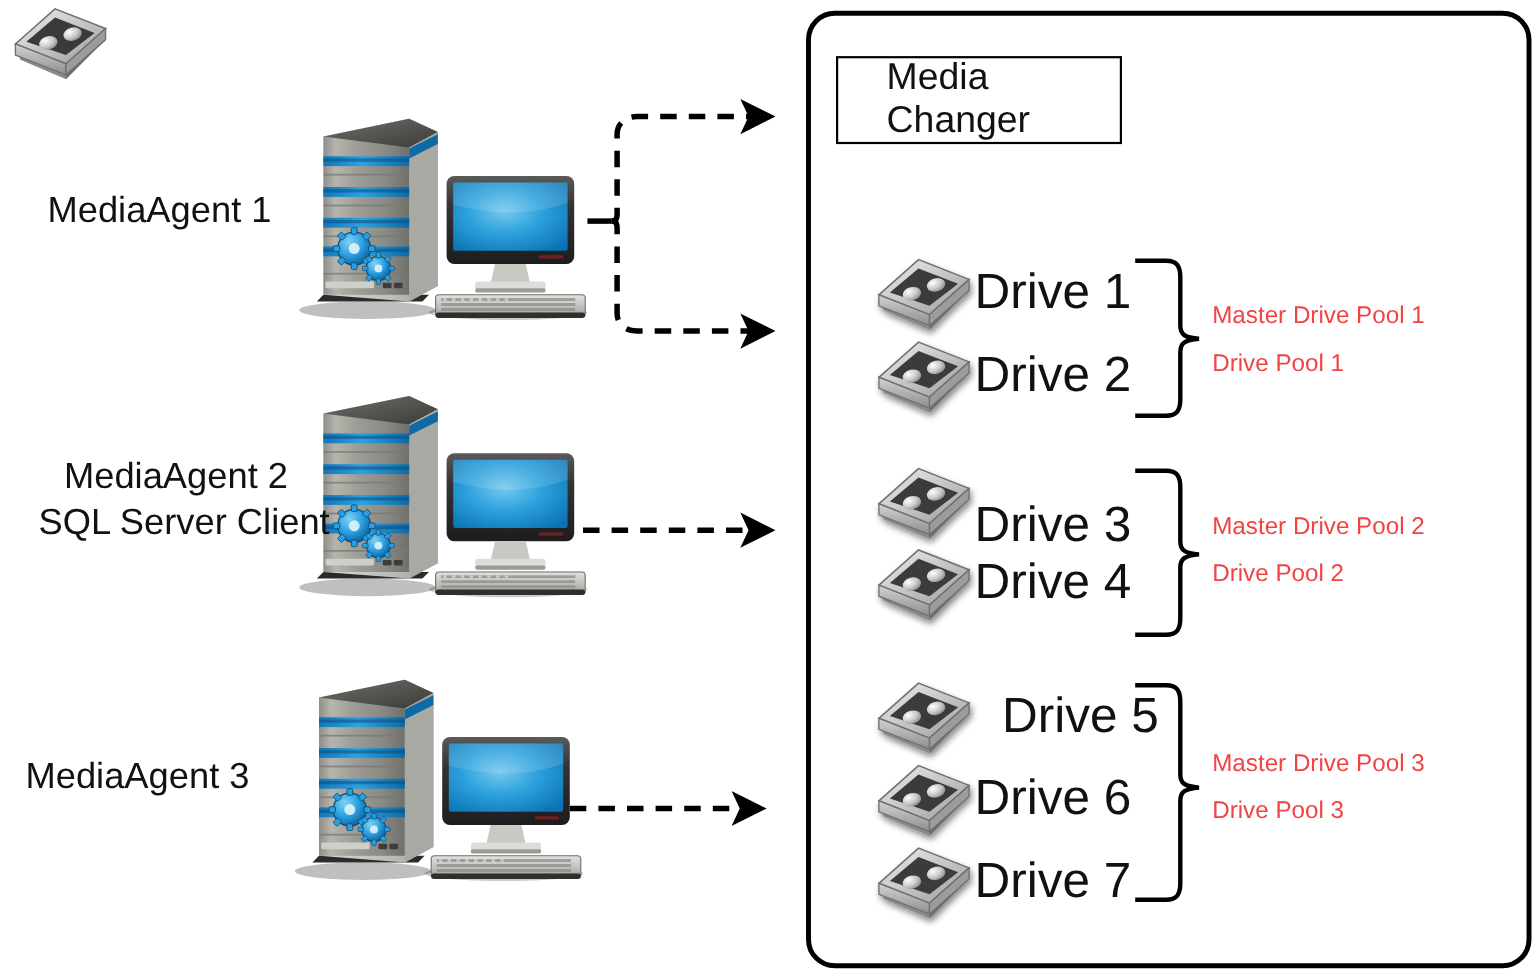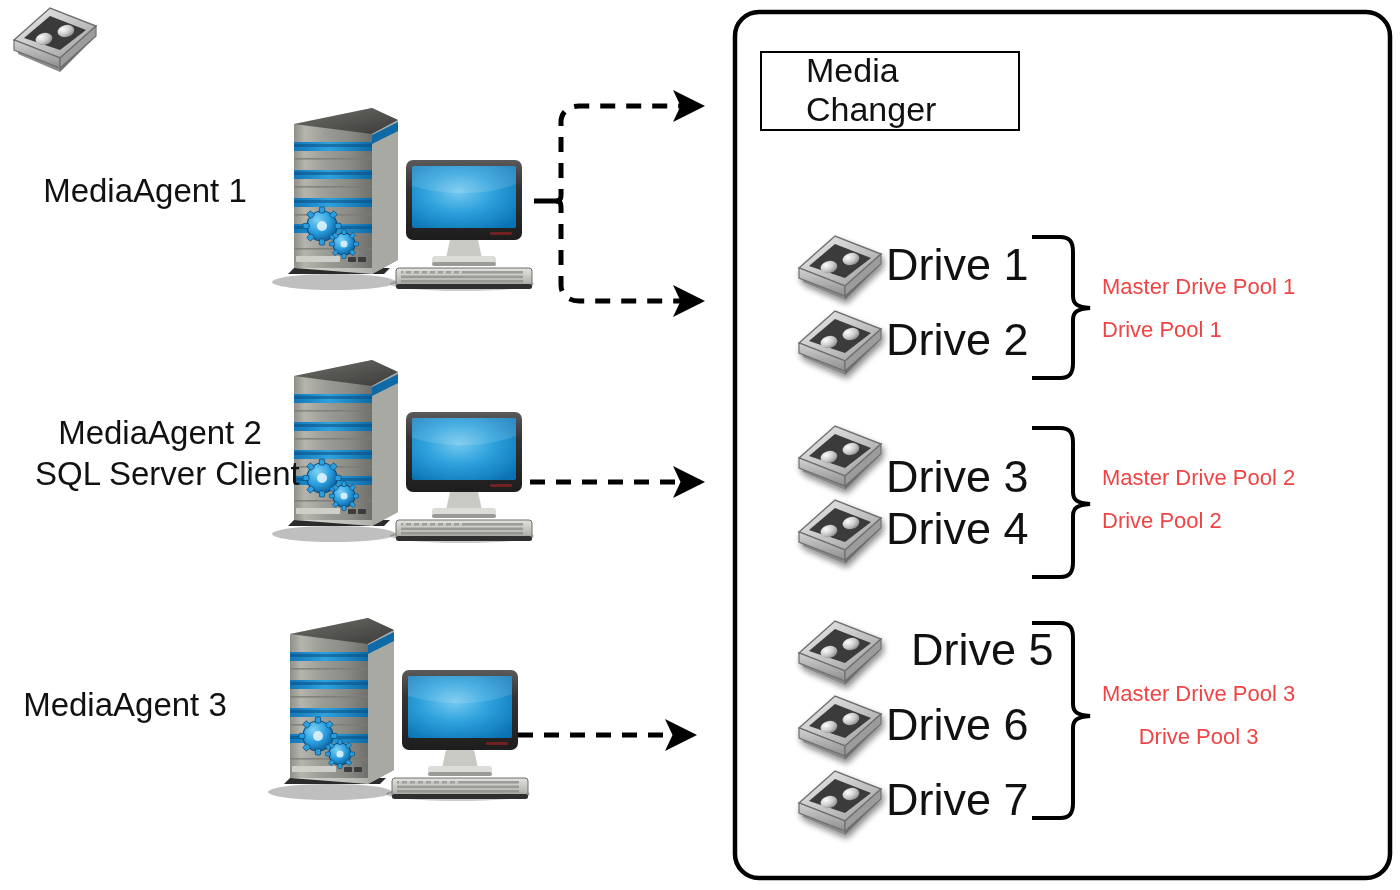--- a/index.html
+++ b/index.html
@@ -526,18 +526,18 @@
   <div class="pool-label" style="left:1102px; top:265px;">
     <div>Master Drive Pool 1</div>
     <div>Drive Pool 1</div>
   </div>
 
   <div class="pool-label" style="left:1102px; top:456px;">
     <div>Master Drive Pool 2</div>
     <div>Drive Pool 2</div>
   </div>
 
-  <div class="pool-label" style="left:1102px; top:672px;text-align:center;">
+  <div class="pool-label" style="left:1102px; top:672px;">
     <div>Master Drive Pool 3</div>
     <div>Drive Pool 3</div>
   </div>
 
 </div>
 
 </body></html>

